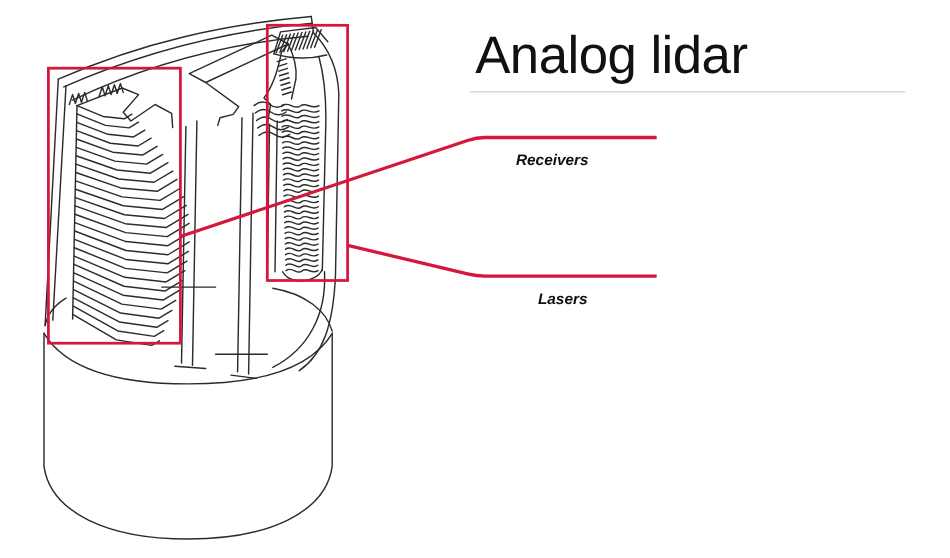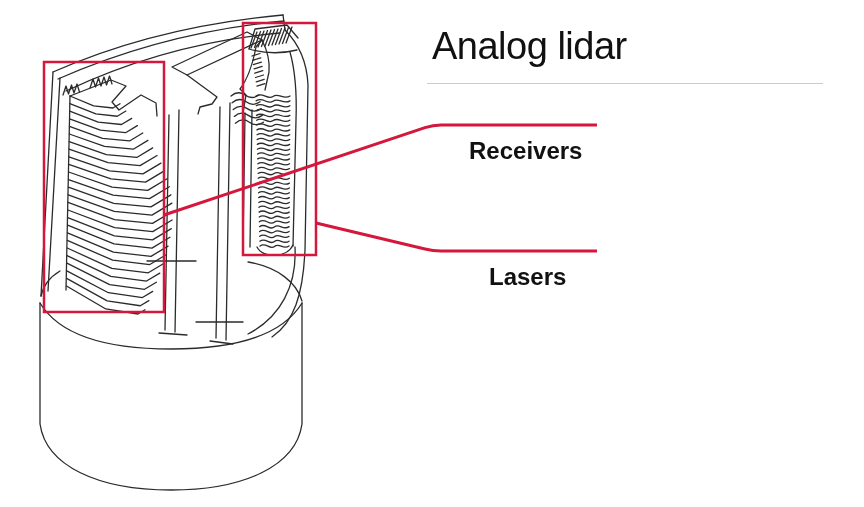--- a/index.html
+++ b/index.html
@@ -8,34 +8,34 @@
   html,body{margin:0;padding:0;background:#fff;}
   .canvas{
     position:relative;width:864px;height:507px;background:var(--bg);
     font-family:"Liberation Sans",sans-serif;overflow:hidden;
   }
   .drawing{position:absolute;left:0;top:0;}
   #art path{stroke:var(--ink);fill:none;stroke-width:1.3;stroke-linejoin:round;stroke-linecap:round;}
   #ann rect{stroke:var(--red);fill:none;stroke-width:2.5px;}
   #ann path{stroke:var(--red);fill:none;stroke-linejoin:round;stroke-linecap:butt;}
   .page-title{
-    position:absolute;left:432px;top:27px;font-size:38px;font-weight:400;
+    position:absolute;left:432px;top:27px;font-size:48px;font-weight:400;
     letter-spacing:-0.5px;color:var(--text);line-height:1;white-space:nowrap;
   }
   .page-subtitle{
     position:absolute;left:664px;top:32px;font-size:15px;font-weight:700;
     line-height:1.3;color:var(--text);
   }
   .page-subtitle span{display:block;}
   .divider{
     position:absolute;left:427px;top:83px;width:396px;height:0;
     border-top:1px solid var(--rule);
   }
   .callout{
-    position:absolute;font-size:24px;font-weight:700;color:var(--text);white-space:nowrap;
+    position:absolute;font-size:14px;font-weight:700;color:var(--text);white-space:nowrap;font-style:italic;
   }
   .callout.receivers{left:469px;top:137px;}
   .callout.lasers{left:489px;top:263px;}
 </style>
 </head>
 <body>
 
 <div class="canvas">
 
   <svg class="drawing" width="864" height="507" viewBox="0 0 864 507">

